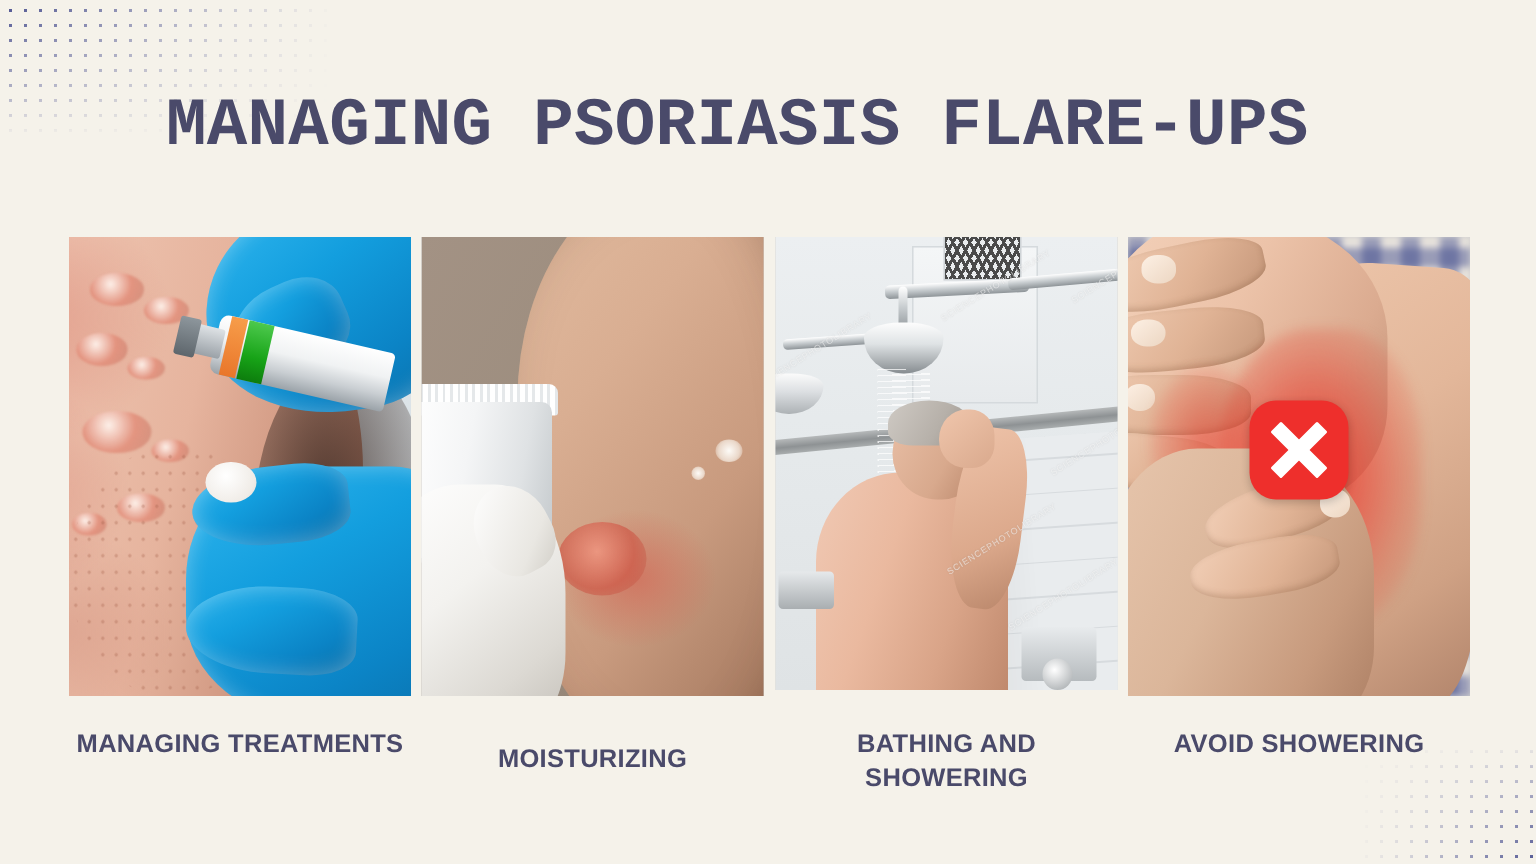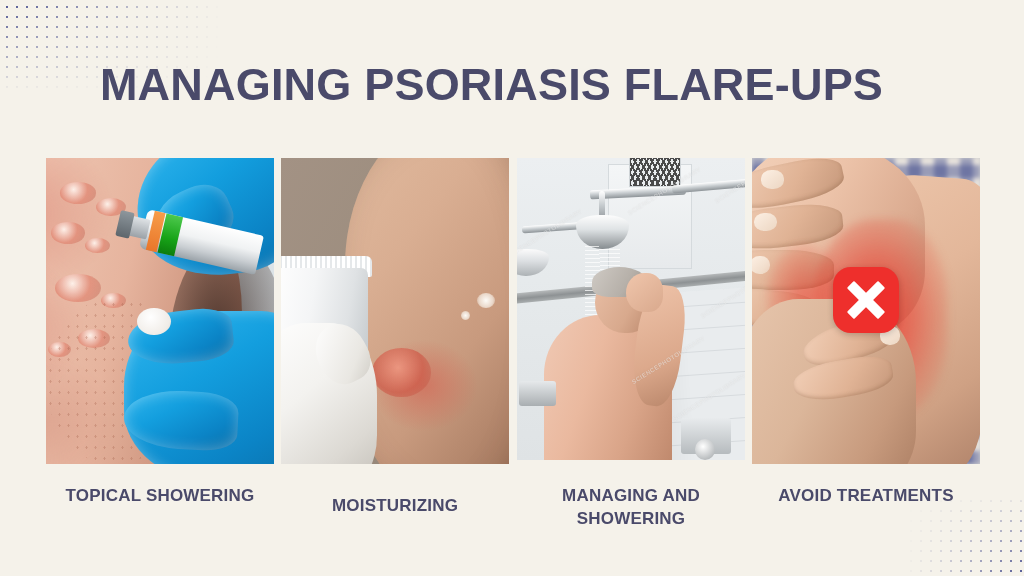--- a/index.html
+++ b/index.html
@@ -57,21 +57,21 @@
     position: absolute;
     left: 0; top: 62px;
     width: 983px;
     text-align: center;
     color: #4a4a6a;
     font-size: 45px;
     font-weight: bold;
     letter-spacing: .2px;
     line-height: 1;
     white-space: nowrap;
-    font-family: Liberation Sans, sans-serif;
+    font-family: Liberation Mono, monospace;
   }
 
   
   .panels {
     position: absolute;
     left: 46px;
     top: 158px;
     width: 932px;
     height: 306px;
   }
@@ -630,19 +630,19 @@
         <div class="finger" style="left:18%; top:66%; width:44%; height:12%; transform:rotate(-10deg);"></div>
         <div class="nail" style="left:56%; top:55%; width:9%; height:6%;"></div>
 
         <div class="x-badge"></div>
       </div>
     </div>
 
   </div>
 
   <div class="captions">
-    <div class="caption c1">TOPICAL SHOWERING</div>
+    <div class="caption c1">MANAGING TREATMENTS</div>
     <div class="caption c2">MOISTURIZING</div>
-    <div class="caption c3">MANAGING AND SHOWERING</div>
-    <div class="caption c4">AVOID TREATMENTS</div>
+    <div class="caption c3">BATHING AND SHOWERING</div>
+    <div class="caption c4">AVOID SHOWERING</div>
   </div>
 
 </div>
 
 </body></html>

